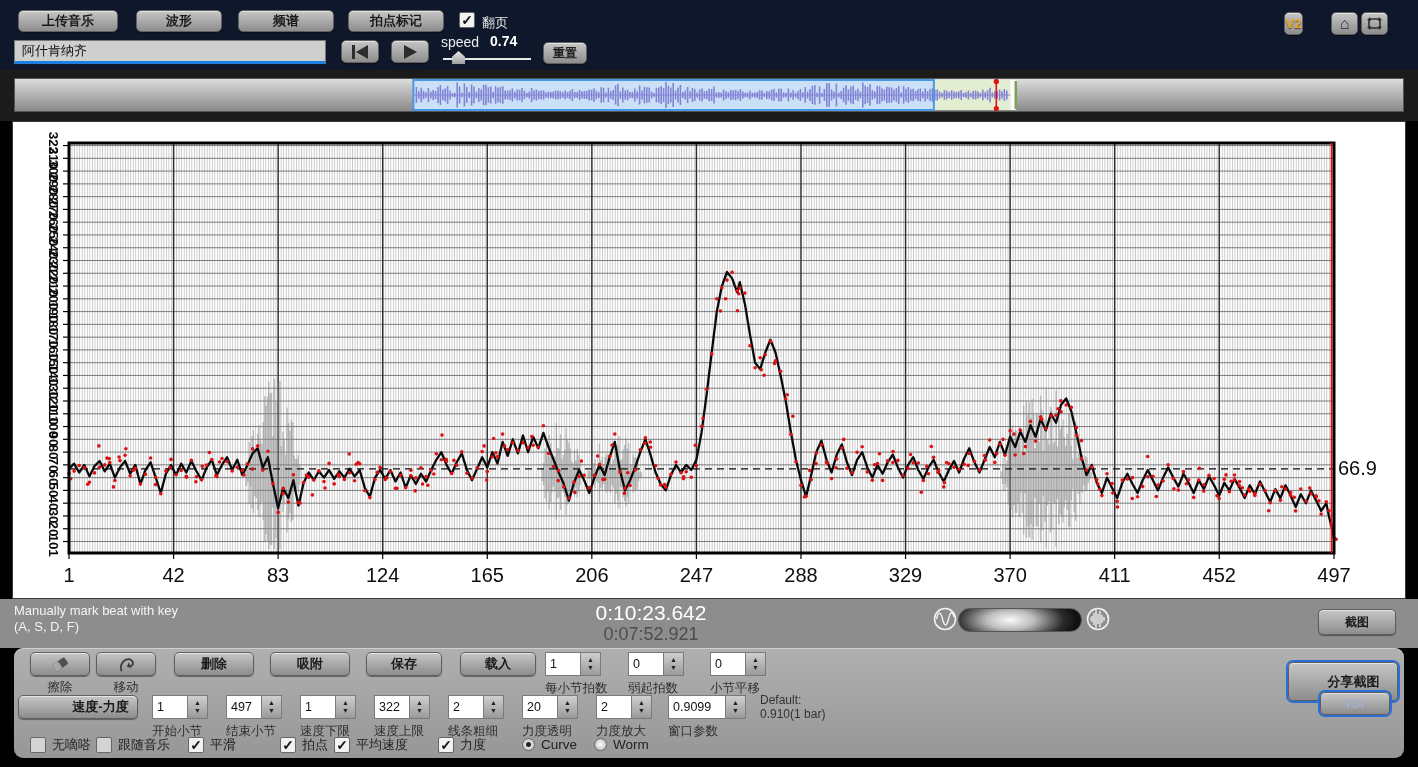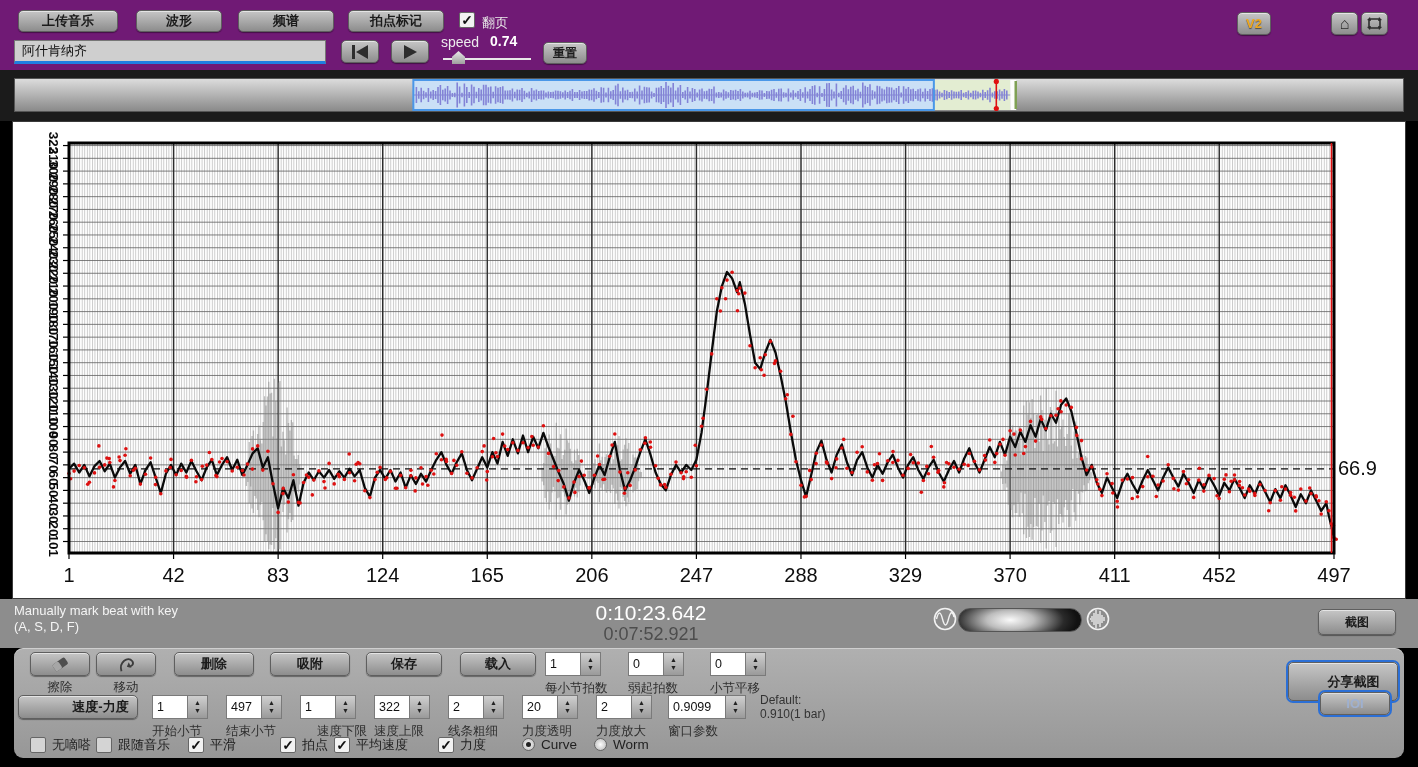--- a/index.html
+++ b/index.html
@@ -17,38 +17,38 @@
        display:flex;align-items:center;justify-content:center;box-sizing:border-box;}
   .radio .dot{width:5px;height:5px;border-radius:50%;background:#222;}
   .spinbox{position:absolute;display:flex;}
   .spinval{width:36px;height:24px;background:#fff;border:1px solid #7a7a7a;font-size:12.5px;color:#111;
        display:flex;align-items:center;padding-left:4px;box-sizing:border-box;}
   .spinarrows{width:20px;height:24px;background:linear-gradient(#cfcfcf,#9a9a9a);border:1px solid #7a7a7a;border-left:none;
        display:flex;flex-direction:column;align-items:center;justify-content:center;font-size:7px;color:#222;line-height:8px;box-sizing:border-box;}
   .spinlabel{position:absolute;font-size:12.5px;color:#2e2e2e;white-space:nowrap;}
 
   
-  #topbar{position:absolute;left:0;top:0;width:1418px;height:70px;background:#701a75;}
+  #topbar{position:absolute;left:0;top:0;width:1418px;height:70px;background:#0f172a;}
   #btn-upload{position:absolute;left:18px;top:10px;width:100px;height:22px;}
   #btn-wave{position:absolute;left:136px;top:10px;width:86px;height:22px;}
   #btn-spec{position:absolute;left:238px;top:10px;width:96px;height:22px;}
   #btn-beat{position:absolute;left:348px;top:10px;width:96px;height:22px;}
   #flip-box{position:absolute;left:459px;top:12px;}
   #flip-label{position:absolute;left:482px;top:14px;color:#e8e8e8;font-size:13px;}
   #track-input{position:absolute;left:14px;top:40px;width:312px;height:24px;background:#cfcfcf;border:1px solid #777;
        border-bottom:3px solid #1f7fe0;font-size:13px;color:#101010;padding:0 7px;box-sizing:border-box;font-family:"Liberation Sans",sans-serif;}
   #btn-rew{position:absolute;left:341px;top:40px;width:38px;height:23px;}
   #btn-play{position:absolute;left:391px;top:40px;width:38px;height:23px;}
   #speed-label{position:absolute;left:441px;top:34px;color:#ececec;font-size:14px;}
   #speed-value{position:absolute;left:490px;top:33px;color:#fff;font-size:14px;font-weight:bold;}
   #speed-track{position:absolute;left:443px;top:58px;width:88px;height:2px;background:#e8e8e8;}
   #speed-knob{position:absolute;left:452px;top:51px;width:13px;height:13px;background:linear-gradient(#e8e8e8,#9f9f9f);
        clip-path:polygon(50% 0,100% 45%,100% 100%,0 100%,0 45%);}
   #btn-reset{position:absolute;left:543px;top:42px;width:44px;height:22px;font-size:12px;}
-  #v2-badge{position:absolute;left:1237px;top:12px;width:34px;height:23px;color:#f0a81c;font-size:13px;font-weight:bold;
+  #v2-badge{position:absolute;left:1284px;top:12px;width:19px;height:23px;color:#f0a81c;font-size:13px;font-weight:bold;
        text-shadow:0 1px 1px rgba(0,0,0,.5);}
   #btn-home{position:absolute;left:1331px;top:12px;width:27px;height:23px;font-size:16px;color:#2c2c2c;}
   #btn-fs{position:absolute;left:1361px;top:12px;width:27px;height:23px;}
 
   
   #overview{position:absolute;left:0;top:70px;width:1418px;height:51px;background:#1b1b1b;}
   #ovbar{position:absolute;left:14px;top:8px;width:1390px;height:34px;background:linear-gradient(#dcdcdc,#8a8a8a);
        border:1px solid #555;box-sizing:border-box;}
 
   
@@ -770,21 +770,21 @@
         </div>
       </div>
       <div class="spinlabel" style="left: 212px; top: 75px;">结束小节</div>
       <div class="spinbox" style="left: 286px; top: 47px;">
         <div class="spinval" style="width: 36px;">1</div>
         <div class="spinarrows">
           <span>▲</span>
           <span>▼</span>
         </div>
       </div>
-      <div class="spinlabel" style="left: 303px; top: 75px;">速度下限</div>
+      <div class="spinlabel" style="left: 286px; top: 75px;">速度下限</div>
       <div class="spinbox" style="left: 360px; top: 47px;">
         <div class="spinval" style="width: 36px;">322</div>
         <div class="spinarrows">
           <span>▲</span>
           <span>▼</span>
         </div>
       </div>
       <div class="spinlabel" style="left: 360px; top: 75px;">速度上限</div>
       <div class="spinbox" style="left: 434px; top: 47px;">
         <div class="spinval" style="width: 36px;">2</div>

